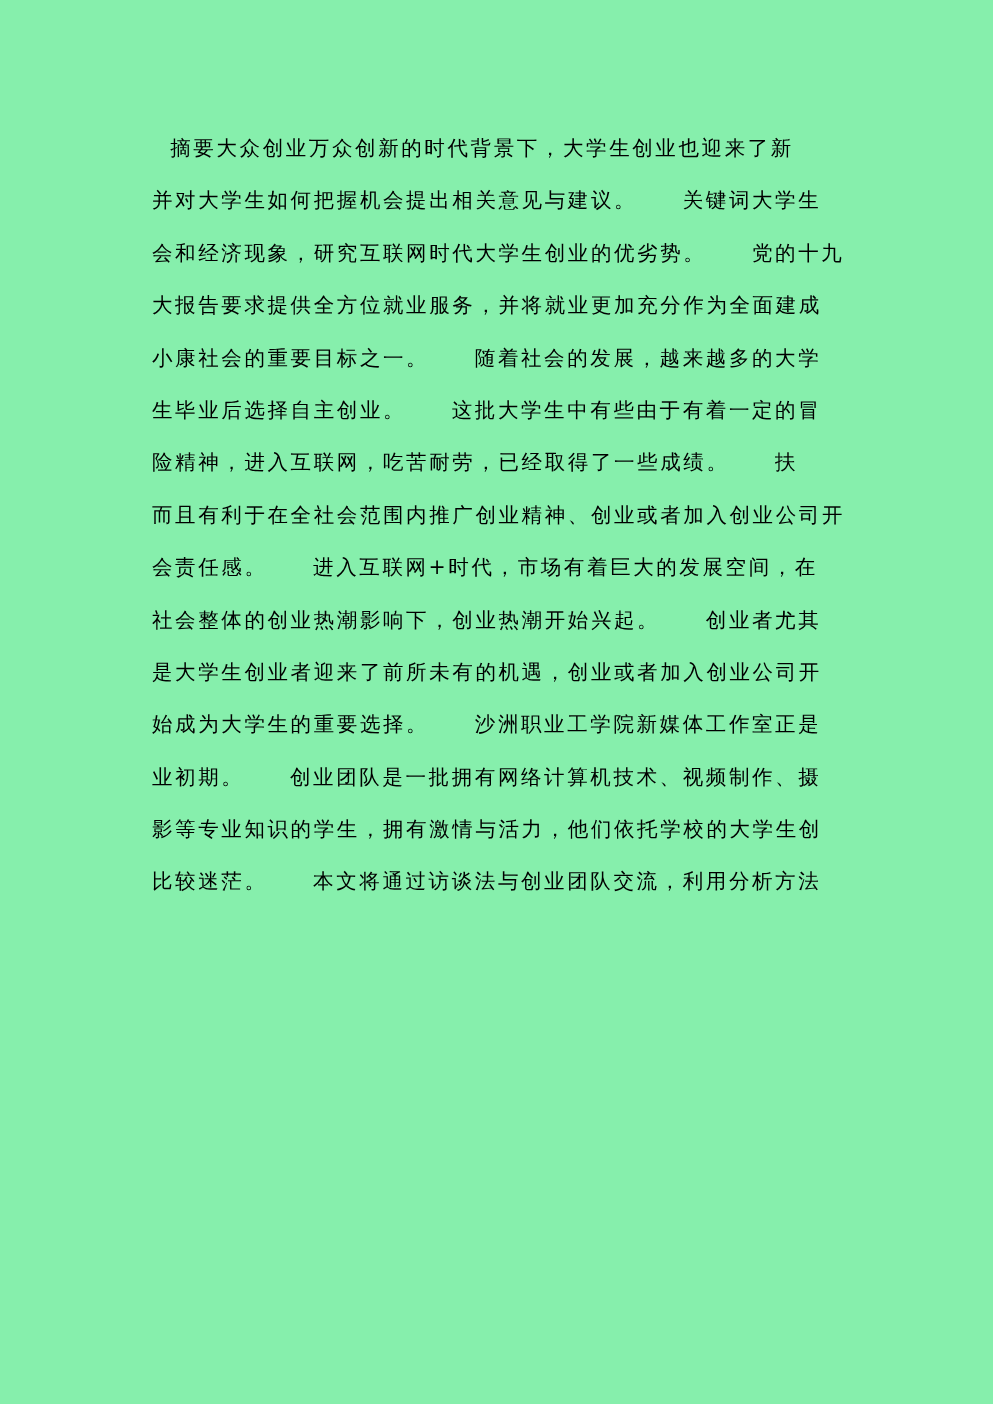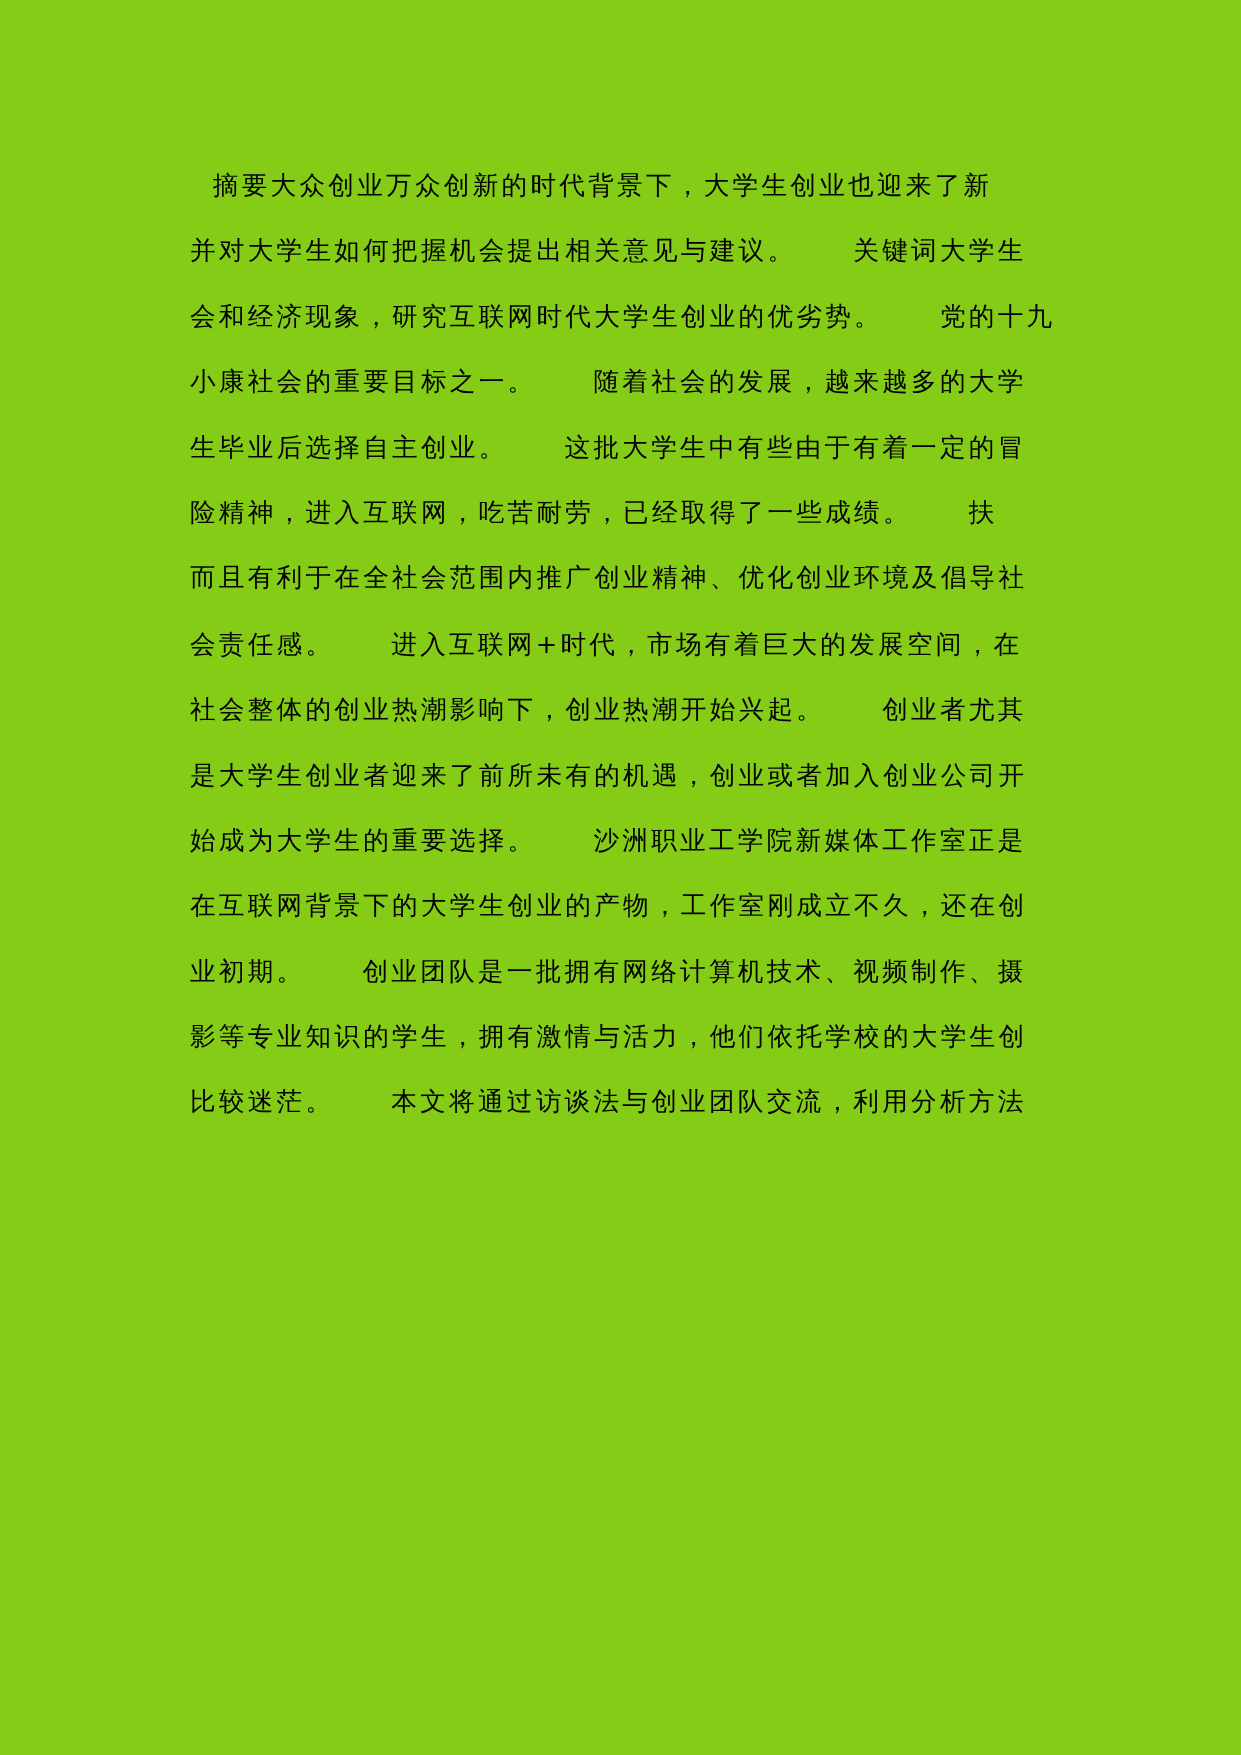--- a/index.html
+++ b/index.html
@@ -12,21 +12,21 @@
     height: 1404px;
     position: relative;
     overflow: hidden;
     font-family: "DejaVu Sans", "Liberation Sans", sans-serif;
     color: #000000;
   }
   .page {
     position: absolute;
     left: 0; top: 0;
     width: 993px; height: 1404px;
-    background: #84cc16;
+    background: #86efac;
   }
   .body-text {
     position: absolute;
     left: 152px;
     top: 130px;
     width: 700px;
   }
   .line {
     height: 52.4px;
     line-height: 36px;
@@ -37,26 +37,26 @@
   }
 </style>
 </head>
 <body>
 
 <div class="page">
   <div class="body-text">
     <div class="line">  摘要大众创业万众创新的时代背景下，大学生创业也迎来了新</div>
     <div class="line">并对大学生如何把握机会提出相关意见与建议。     关键词大学生</div>
     <div class="line">会和经济现象，研究互联网时代大学生创业的优劣势。     党的十九</div>
+    <div class="line">大报告要求提供全方位就业服务，并将就业更加充分作为全面建成</div>
     <div class="line">小康社会的重要目标之一。     随着社会的发展，越来越多的大学</div>
     <div class="line">生毕业后选择自主创业。     这批大学生中有些由于有着一定的冒</div>
     <div class="line">险精神，进入互联网，吃苦耐劳，已经取得了一些成绩。     扶</div>
-    <div class="line">而且有利于在全社会范围内推广创业精神、优化创业环境及倡导社</div>
+    <div class="line">而且有利于在全社会范围内推广创业精神、创业或者加入创业公司开</div>
     <div class="line">会责任感。     进入互联网+时代，市场有着巨大的发展空间，在</div>
     <div class="line">社会整体的创业热潮影响下，创业热潮开始兴起。     创业者尤其</div>
     <div class="line">是大学生创业者迎来了前所未有的机遇，创业或者加入创业公司开</div>
     <div class="line">始成为大学生的重要选择。     沙洲职业工学院新媒体工作室正是</div>
-    <div class="line">在互联网背景下的大学生创业的产物，工作室刚成立不久，还在创</div>
     <div class="line">业初期。     创业团队是一批拥有网络计算机技术、视频制作、摄</div>
     <div class="line">影等专业知识的学生，拥有激情与活力，他们依托学校的大学生创</div>
     <div class="line">比较迷茫。     本文将通过访谈法与创业团队交流，利用分析方法</div>
   </div>
 </div>
 
 </body></html>

